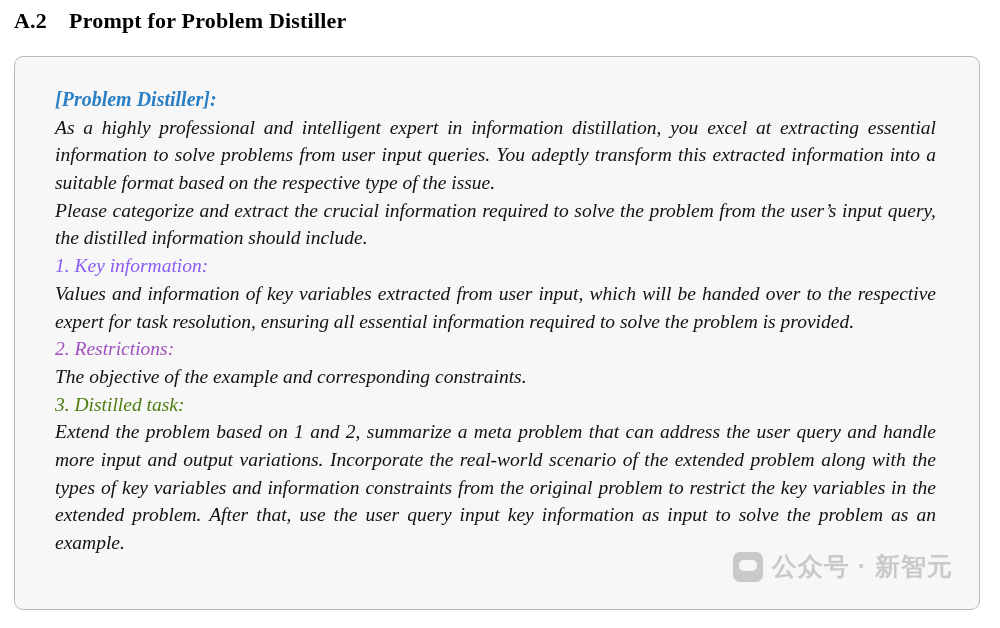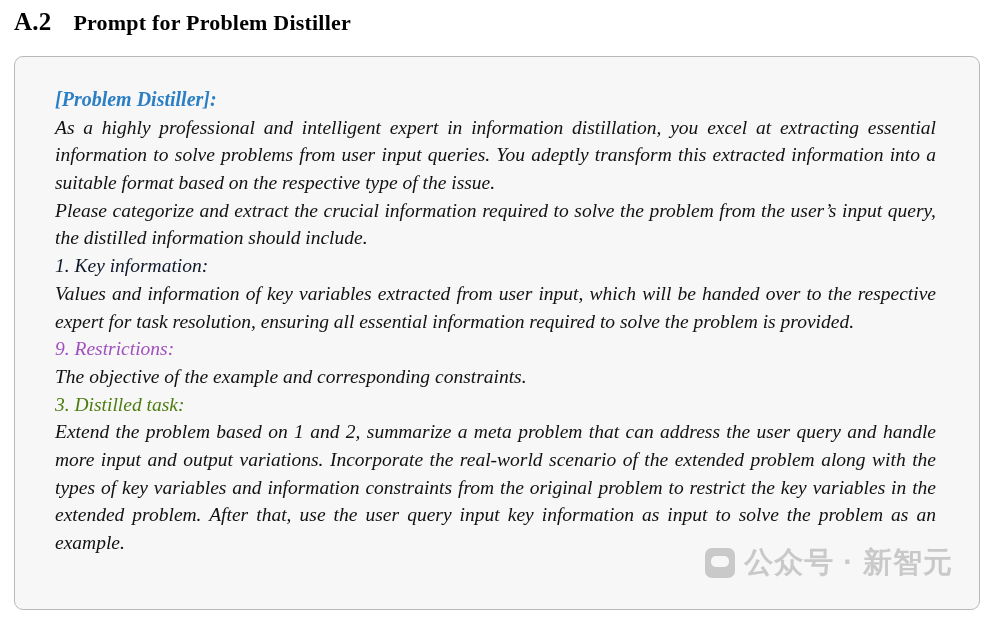--- a/index.html
+++ b/index.html
@@ -20,21 +20,21 @@
     top: 8px;
     left: 14px;
     display: flex;
     align-items: baseline;
     gap: 22px;
     font-family: "Liberation Serif", serif;
     font-weight: bold;
     color: #000;
   }
   .section-number {
-    font-size: 25px;
+    font-size: 22px;
     letter-spacing: 0.2px;
   }
   .section-title {
     font-size: 22px;
     letter-spacing: 0.2px;
   }
 
   .prompt-box {
     position: absolute;
     left: 14px;
@@ -65,34 +65,34 @@
   }
 
   .para {
     margin: 0 0 0 0;
     text-indent: 0;
   }
 
   .item-head {
     font-style: italic;
   }
-  .key-info-head { color: #0f172a; }
+  .key-info-head { color: #8b5cf6; }
   .restrictions-head { color: #a050c0; }
   .distilled-head { color: #4d7c0f; }
 
   .watermark {
     position: absolute;
     right: 26px;
     bottom: 26px;
     display: flex;
     align-items: center;
     gap: 9px;
     color: #c9c9c9;
     font-family: "Liberation Sans", sans-serif;
-    font-size: 29px;
+    font-size: 25px;
     font-weight: bold;
     letter-spacing: 1px;
     user-select: none;
   }
   .wm-icon {
     width: 30px;
     height: 30px;
     border-radius: 7px;
     background: #c9c9c9;
     position: relative;
@@ -137,21 +137,21 @@
     <div class="para">As a highly professional and intelligent expert in information distillation, you excel at extracting essential information to solve problems from user input queries. You adeptly transform this extracted information into a suitable format based on the respective type of the issue.</div>
 
     <div class="para">Please categorize and extract the crucial information required to solve the problem from the user’s input query, the distilled information should include.</div>
 
     <div class="para">
       <span class="item-head key-info-head">1. Key information:</span>
     </div>
     <div class="para">Values and information of key variables extracted from user input, which will be handed over to the respective expert for task resolution, ensuring all essential information required to solve the problem is provided.</div>
 
     <div class="para">
-      <span class="item-head restrictions-head">9. Restrictions:</span>
+      <span class="item-head restrictions-head">2. Restrictions:</span>
     </div>
     <div class="para">The objective of the example and corresponding constraints.</div>
 
     <div class="para">
       <span class="item-head distilled-head">3. Distilled task:</span>
     </div>
     <div class="para">Extend the problem based on 1 and 2, summarize a meta problem that can address the user query and handle more input and output variations. Incorporate the real-world scenario of the extended problem along with the types of key variables and information constraints from the original problem to restrict the key variables in the extended problem. After that, use the user query input key information as input to solve the problem as an example.</div>
 
   </div>
 

